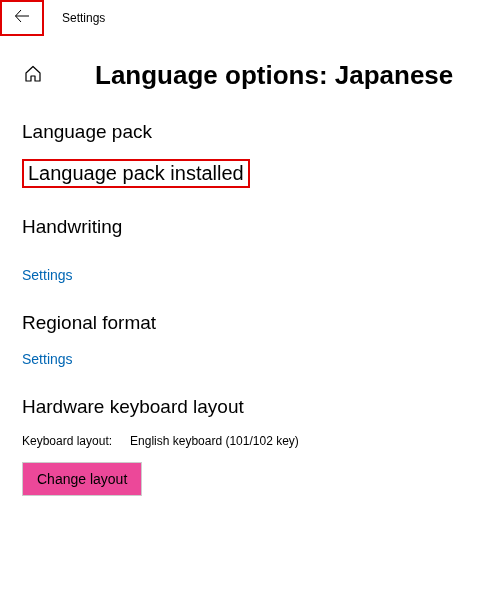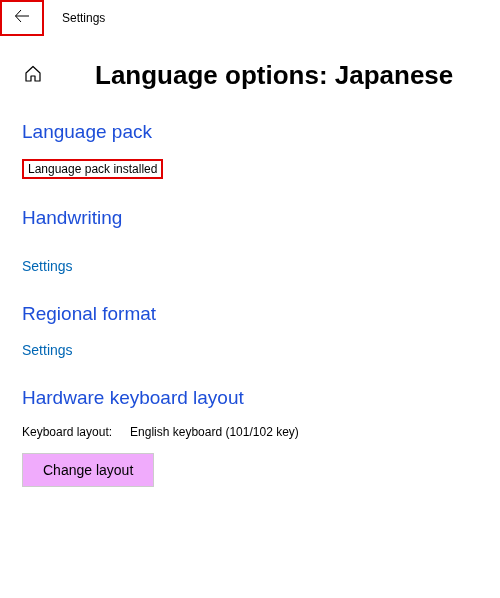--- a/index.html
+++ b/index.html
@@ -57,28 +57,28 @@
       cursor: pointer;
     }
     .page-title {
       font-size: 26px;
       font-weight: 600;
       color: #000;
     }
     .section-heading {
       font-size: 19px;
       font-weight: 400;
-      color: #1d4ed8;
+      color: #000000;
       margin-bottom: 16px;
     }
     .section {
       margin-bottom: 28px;
     }
     .body-text {
-      font-size: 12px;
+      font-size: 20px;
       color: #000;
       display: inline-block;
       padding: 2px 4px;
     }
     .body-text.highlight {
       border: 2px solid #e00000;
       padding: 1px 4px;
     }
     .link {
       font-size: 14px;
@@ -93,23 +93,23 @@
     }
     .kv-label {
       color: #000;
       margin-right: 18px;
     }
     .kv-value {
       color: #000;
     }
     .button {
       display: inline-block;
-      background: #f0abfc;
+      background: #ec4899;
       border: 1px solid #ccc;
-      padding: 8px 20px;
+      padding: 8px 14px;
       font-size: 14px;
       cursor: pointer;
     }
   </style>
 </head>
 <body>
 
 <div class="top-bar">
   <div class="back-button highlight">
     <span>

